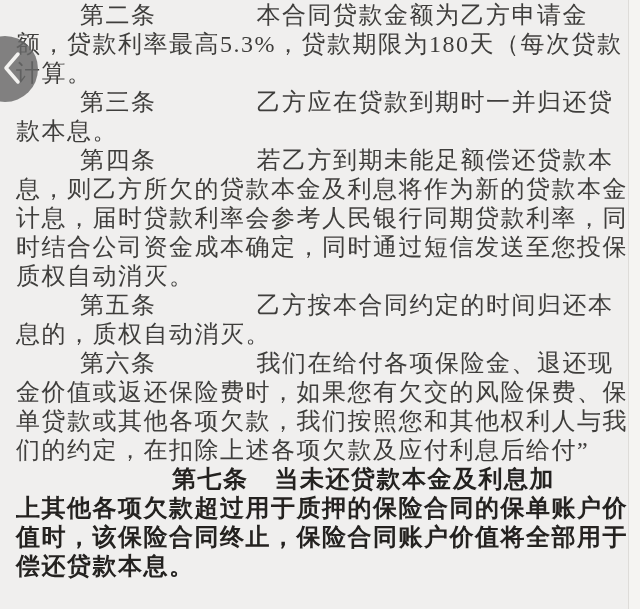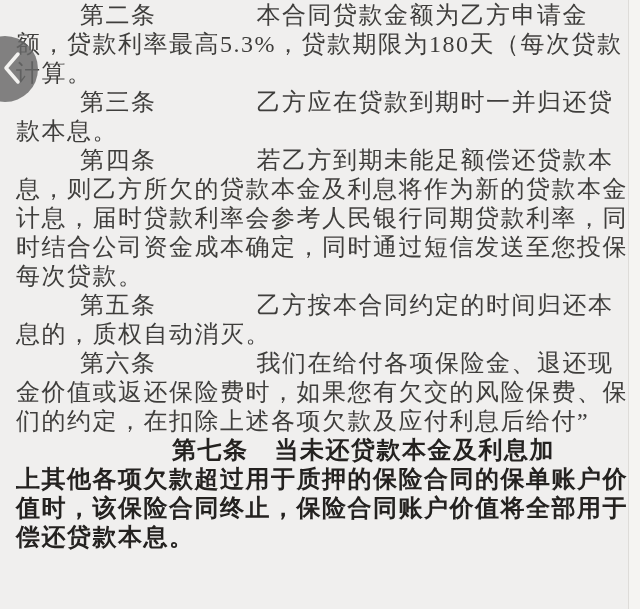--- a/index.html
+++ b/index.html
@@ -48,25 +48,26 @@
   <div class="doc">
       <div class="line clause"><span>第二条</span><span class="gap"></span><span>本合同贷款金额为乙方申请金</span></div>
       <div class="line body"><span>额，贷款利率最高5.3%，贷款期限为180天（每次贷款</span></div>
       <div class="line body"><span>计算。</span></div>
       <div class="line clause"><span>第三条</span><span class="gap"></span><span>乙方应在贷款到期时一并归还贷</span></div>
       <div class="line body"><span>款本息。</span></div>
       <div class="line clause"><span>第四条</span><span class="gap"></span><span>若乙方到期未能足额偿还贷款本</span></div>
       <div class="line body"><span>息，则乙方所欠的贷款本金及利息将作为新的贷款本金</span></div>
       <div class="line body"><span>计息，届时贷款利率会参考人民银行同期贷款利率，同</span></div>
       <div class="line body"><span>时结合公司资金成本确定，同时通过短信发送至您投保</span></div>
-      <div class="line body"><span>每次贷款。</span></div>
+      <div class="line body"><span>质权自动消灭。</span></div>
       <div class="line clause"><span>第五条</span><span class="gap"></span><span>乙方按本合同约定的时间归还本</span></div>
       <div class="line body"><span>息的，质权自动消灭。</span></div>
       <div class="line clause"><span>第六条</span><span class="gap"></span><span>我们在给付各项保险金、退还现</span></div>
       <div class="line body"><span>金价值或返还保险费时，如果您有欠交的风险保费、保</span></div>
+      <div class="line body"><span>单贷款或其他各项欠款，我们按照您和其他权利人与我</span></div>
       <div class="line body"><span>们的约定，在扣除上述各项欠款及应付利息后给付”</span></div>
       <div class="line clause-major bold"><span>第七条</span><span class="gap"></span><span>当未还贷款本金及利息加</span></div>
       <div class="line body bold"><span>上其他各项欠款超过用于质押的保险合同的保单账户价</span></div>
       <div class="line body bold"><span>值时，该保险合同终止，保险合同账户价值将全部用于</span></div>
       <div class="line body bold"><span>偿还贷款本息。</span></div>
     </div>
 
   <div class="edge-strip"></div>
 
   <button class="back-btn" aria-label="back">

